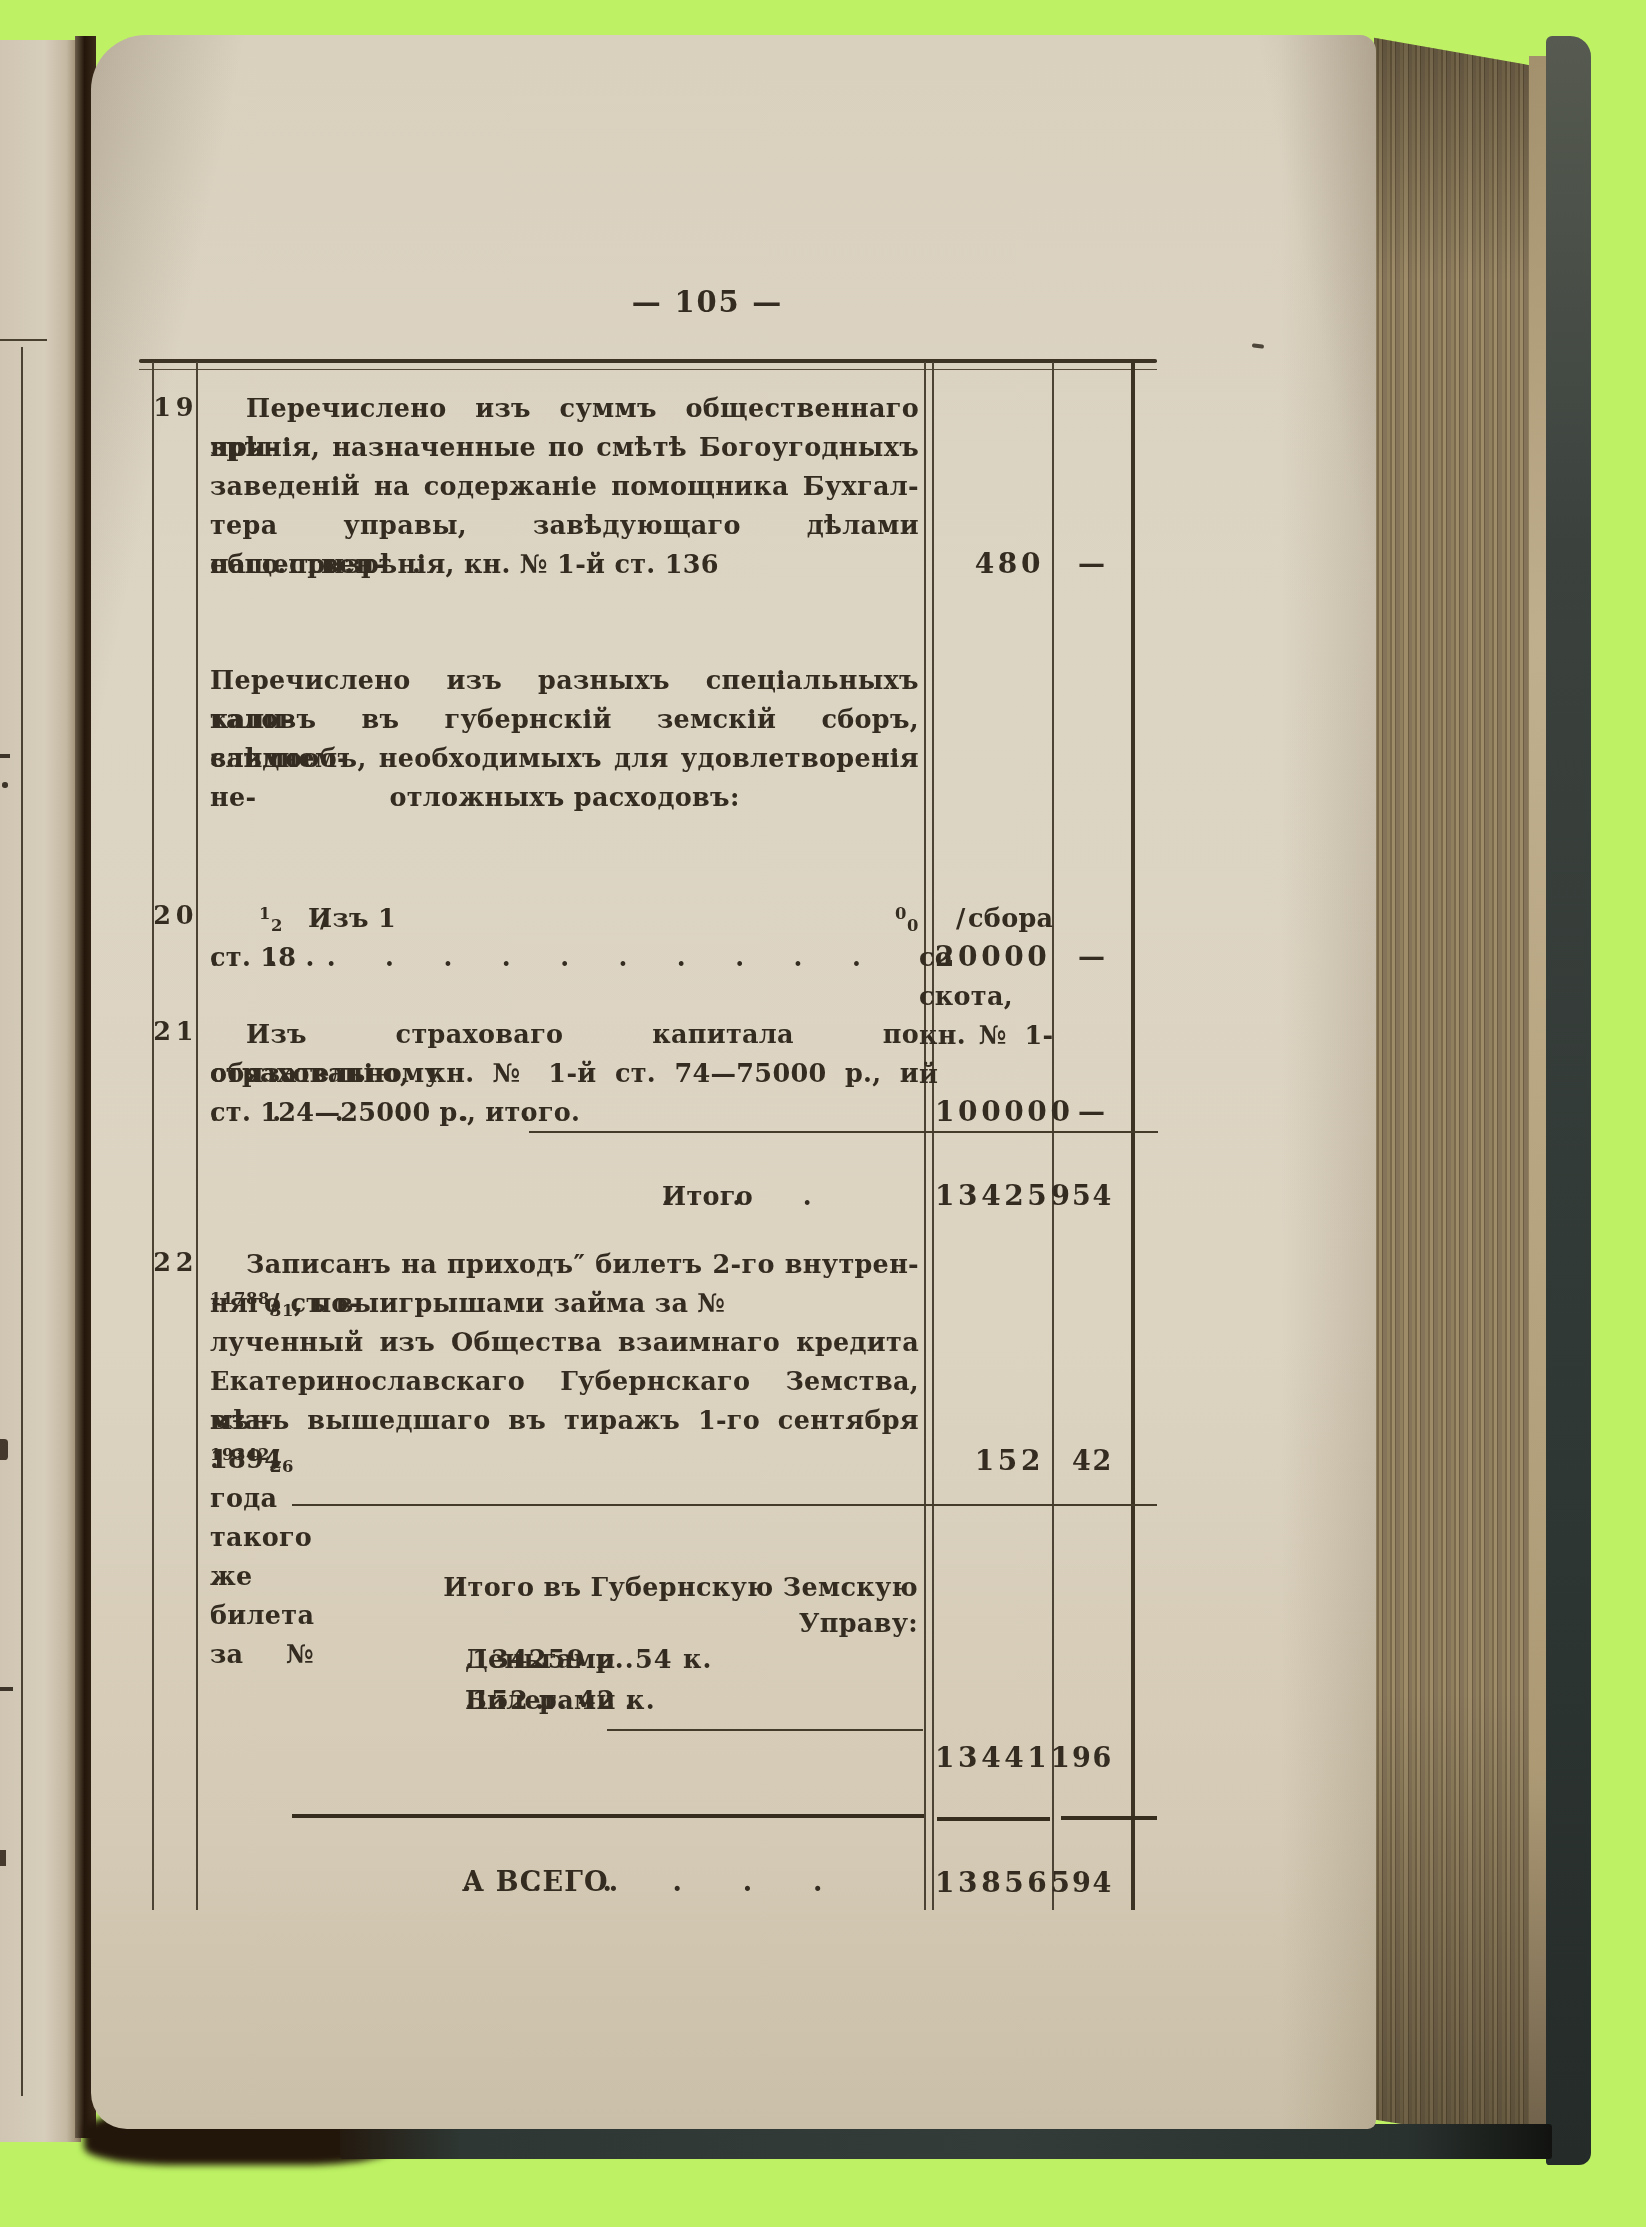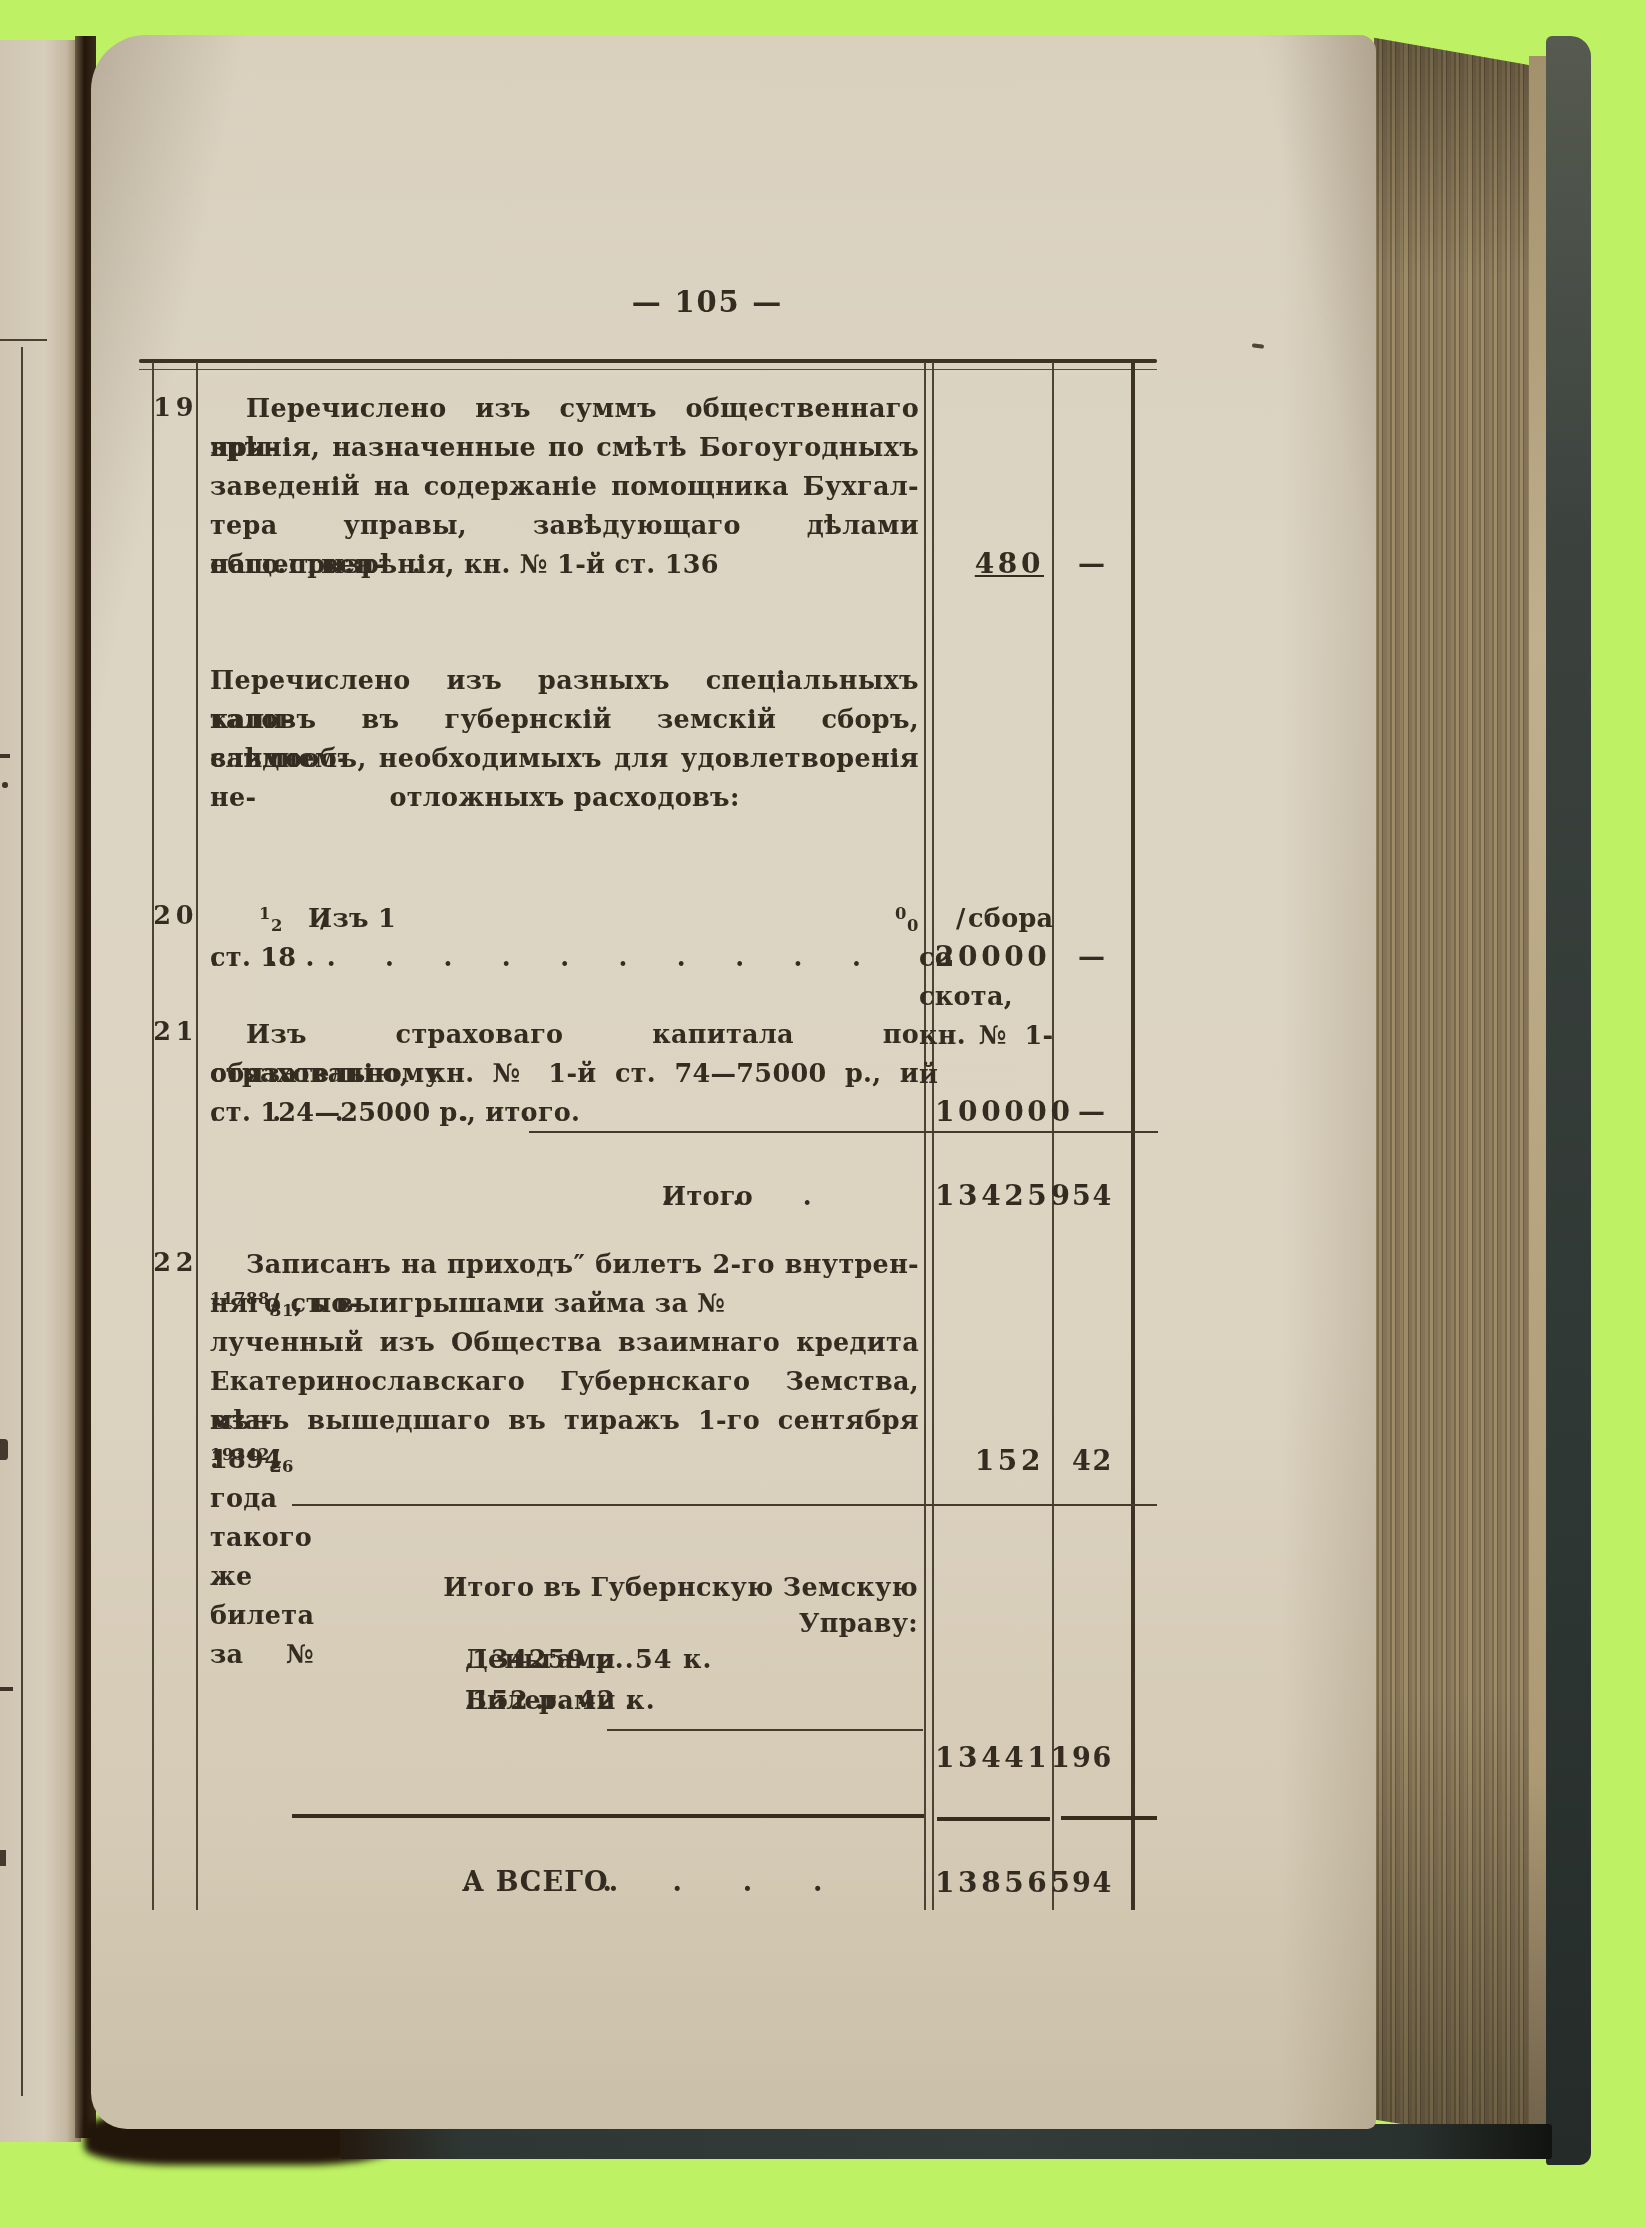--- a/index.html
+++ b/index.html
@@ -144,21 +144,21 @@
     <div class="txt ink" style="top:32px;">
       <div class="ln ind60">Перечислено изъ суммъ общественнаго при-</div>
       <div class="ln">зрѣнія, назначенные по смѣтѣ Богоугодныхъ</div>
       <div class="ln">заведеній на содержаніе помощника Бухгал-</div>
       <div class="ln">тера управы, завѣдующаго дѣлами обществен-</div>
       <div class="ln flexln">
         <span>наго призрѣнія, кн. № 1-й ст. 136</span>
         <span class="dots">. . . .</span>
       </div>
     </div>
-    <div class="rub ink" style="top:189px;text-decoration:underline;">480</div>
+    <div class="rub ink" style="top:189px;">480</div>
     <div class="kop ink" style="top:189px;">—</div>
 
     <div class="txt ink" style="top:304px;">
       <div class="ln">Перечислено изъ разныхъ спеціальныхъ капи-</div>
       <div class="ln">таловъ въ губернскій земскій сборъ, заимооб-</div>
       <div class="ln">слѣднемъ, необходимыхъ для удовлетворенія не-</div>
       <div class="ln center">отложныхъ расходовъ:</div>
     </div>
 
     <div class="num ink" style="top:544px;">20</div>

